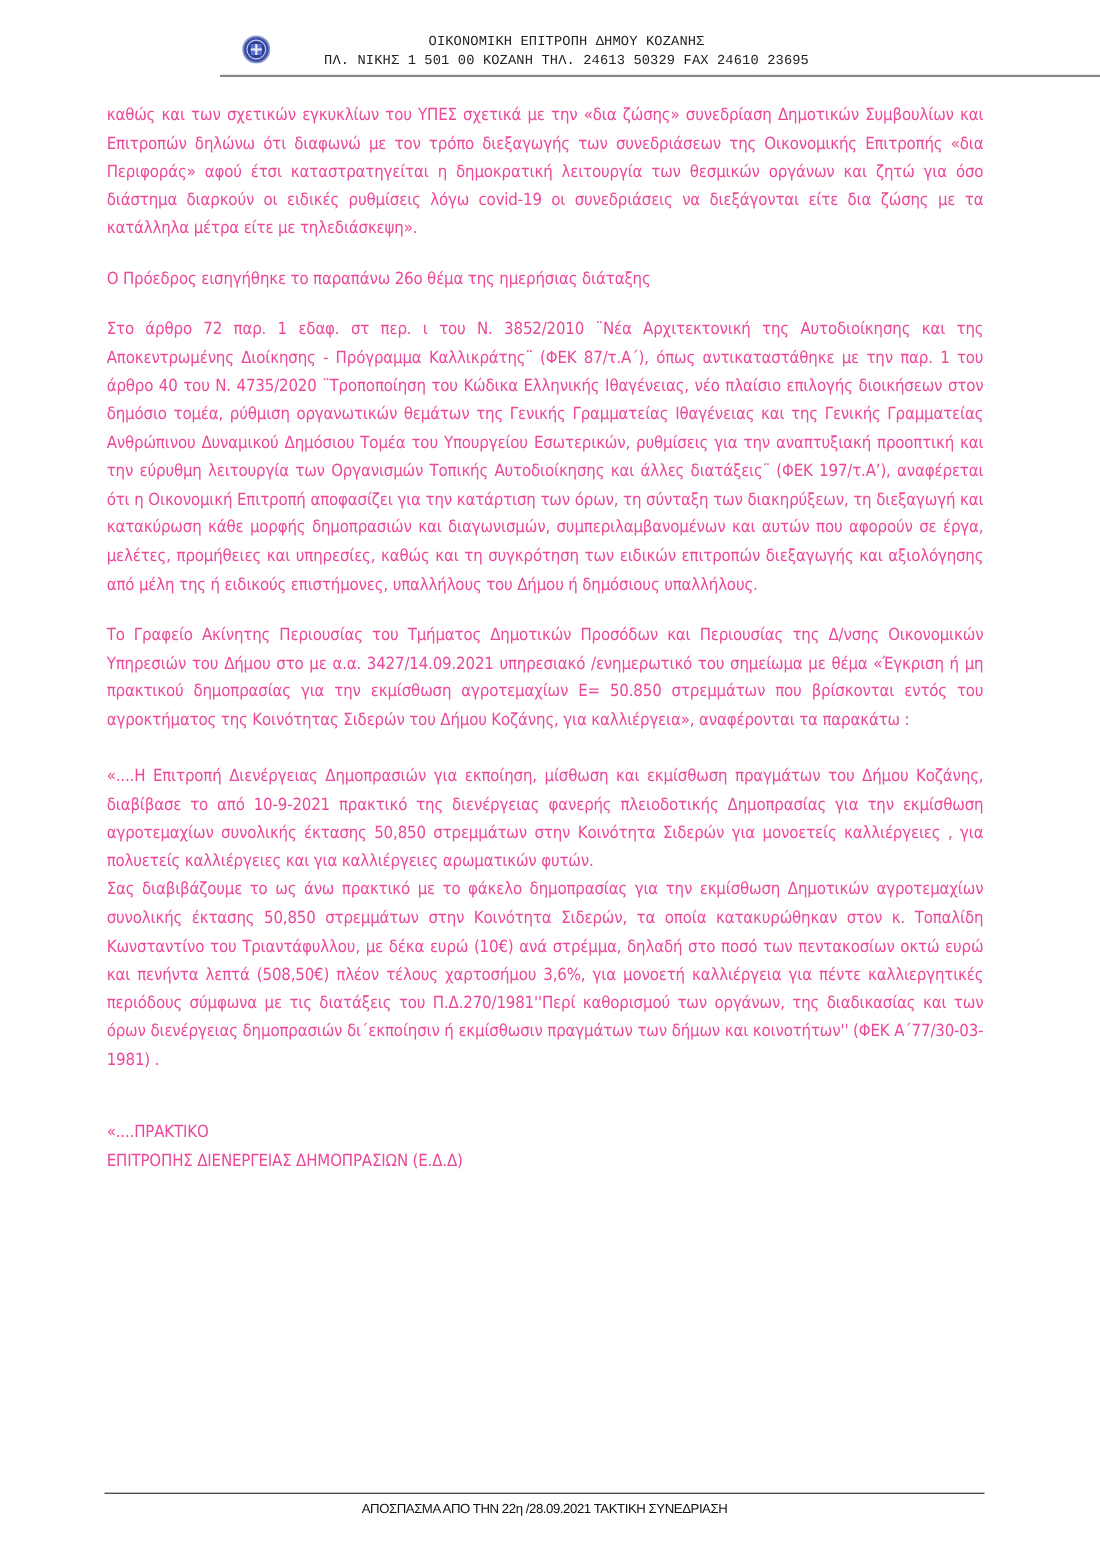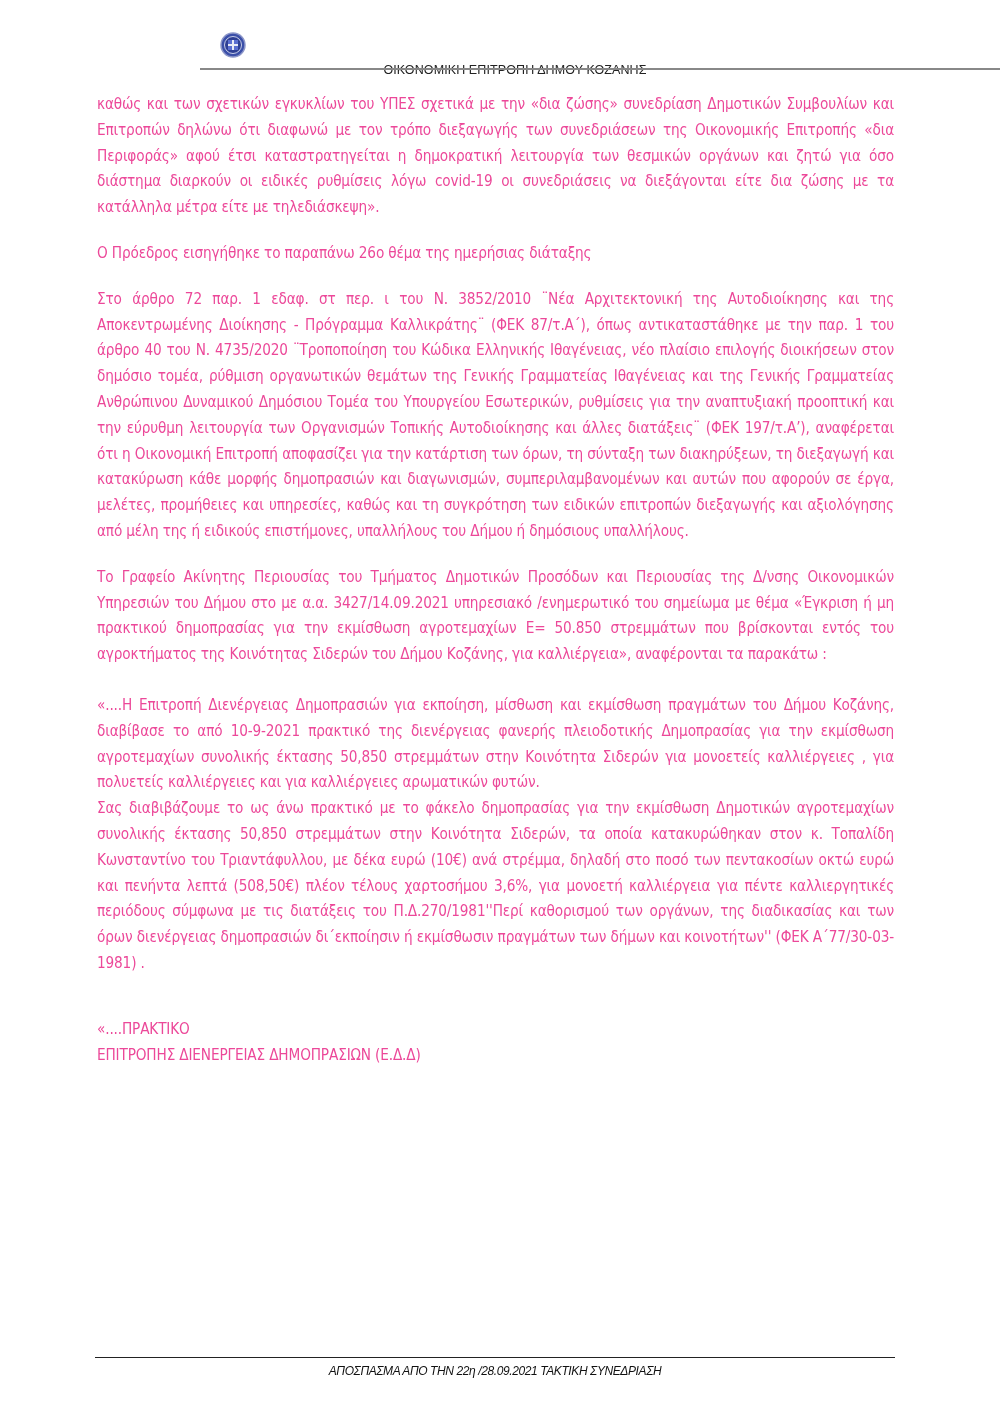--- a/index.html
+++ b/index.html
@@ -1,50 +1,51 @@
 <!DOCTYPE html>
 <html><head>
 <meta charset="utf-8">
 <style>
   html, body { margin: 0; padding: 0; background: #ffffff; }
   body { width: 1000px; height: 1415px; position: relative; overflow: hidden; color: #111; }
   .header { position: absolute; top: 0; left: 0; width: 1000px; height: 70px; }
   .emblem { position: absolute; left: 220px; top: 32px; width: 26px; height: 26px; }
   .header-text { position: absolute; left: 270px; width: 490px; text-align: center;
-    font-family: Liberation Sans, sans-serif; font-size: 12.5px; color: #222; line-height: 17px; letter-spacing: 0.1px; margin-top: 32px; }
+    font-family: Liberation Mono, monospace; font-size: 12.5px; color: #222; line-height: 17px; letter-spacing: 0.1px; }
   .h1 { top: 30px; }
   .h2 { top: 47px; }
   .header-rule { position: absolute; left: 200px; right: 0; top: 68px; height: 2px; background: #888; }
 
   .content { position: absolute; left: 97px; top: 92px; width: 797px;
     font-family: "DejaVu Sans Condensed", "DejaVu Sans", sans-serif; font-size: 15.2px;
     line-height: 25.8px; color: #ec4899; letter-spacing: -0.15px; }
   .content p { margin: 0; text-align: justify; }
   .gap { height: 20px; }
   .gap-lg { height: 25px; }
   .center { text-align: center; }
 
   .footer-rule { position: absolute; left: 95px; width: 800px; top: 1357px; height: 1px; background: #222; }
   .footer { position: absolute; left: 95px; width: 800px; text-align: center;
-    font-family: "Liberation Sans", sans-serif; font-size: 12px; color: #111; letter-spacing: -0.4px; font-style: italic; }
+    font-family: "Liberation Sans", sans-serif; font-size: 12px; color: #111; letter-spacing: -0.4px; }
   .f1 { top: 1364px; }
   .f2 { top: 1381px; margin-top: 40px; }
 </style>
 </head>
 <body>
 
 <div class="header">
   <svg class="emblem" viewBox="0 0 26 26">
     <circle cx="13" cy="13" r="12" fill="#3b4fa8" stroke="#8d97c9" stroke-width="1.5"></circle>
     <circle cx="13" cy="13" r="8.5" fill="#2e3f94" stroke="#c9cfe8" stroke-width="1"></circle>
     <rect x="8" y="8" width="10" height="10" fill="#5b6fd0"></rect>
     <rect x="12" y="8" width="2" height="10" fill="#e8ebf7"></rect>
     <rect x="8" y="12" width="10" height="2" fill="#e8ebf7"></rect>
   </svg>
   <div class="header-text h1">ΟΙΚΟΝΟΜΙΚΗ ΕΠΙΤΡΟΠΗ ΔΗΜΟΥ ΚΟΖΑΝΗΣ</div>
+  <div class="header-text h2">ΠΛ. ΝΙΚΗΣ 1 501 00 ΚΟΖΑΝΗ ΤΗΛ. 24613 50329 FAX 24610 23695</div>
   <div class="header-rule"></div>
 </div>
 
 <div class="content">
   <p>καθώς και των σχετικών εγκυκλίων του ΥΠΕΣ σχετικά με την «δια ζώσης» συνεδρίαση Δημοτικών Συμβουλίων και Επιτροπών δηλώνω ότι διαφωνώ με τον τρόπο διεξαγωγής των συνεδριάσεων της Οικονομικής Επιτροπής «δια Περιφοράς» αφού έτσι καταστρατηγείται η δημοκρατική λειτουργία των θεσμικών οργάνων και ζητώ για όσο διάστημα διαρκούν οι ειδικές ρυθμίσεις λόγω covid-19 οι συνεδριάσεις να διεξάγονται είτε δια ζώσης με τα κατάλληλα μέτρα είτε με τηλεδιάσκεψη».</p>
   <div class="gap"></div>
   <p>Ο Πρόεδρος εισηγήθηκε το παραπάνω 26ο θέμα της ημερήσιας διάταξης</p>
   <div class="gap"></div>
   <p>Στο άρθρο 72 παρ. 1 εδαφ. στ περ. ι του Ν. 3852/2010 ¨Νέα Αρχιτεκτονική της Αυτοδιοίκησης και της Αποκεντρωμένης Διοίκησης - Πρόγραμμα Καλλικράτης¨ (ΦΕΚ 87/τ.Α΄), όπως αντικαταστάθηκε με την παρ. 1 του άρθρο 40 του Ν. 4735/2020 ¨Τροποποίηση του Κώδικα Ελληνικής Ιθαγένειας, νέο πλαίσιο επιλογής διοικήσεων στον δημόσιο τομέα, ρύθμιση οργανωτικών θεμάτων της Γενικής Γραμματείας Ιθαγένειας και της Γενικής Γραμματείας Ανθρώπινου Δυναμικού Δημόσιου Τομέα του Υπουργείου Εσωτερικών, ρυθμίσεις για την αναπτυξιακή προοπτική και την εύρυθμη λειτουργία των Οργανισμών Τοπικής Αυτοδιοίκησης και άλλες διατάξεις¨ (ΦΕΚ 197/τ.Α’), αναφέρεται ότι η Οικονομική Επιτροπή αποφασίζει για την κατάρτιση των όρων, τη σύνταξη των διακηρύξεων, τη διεξαγωγή και κατακύρωση κάθε μορφής δημοπρασιών και διαγωνισμών, συμπεριλαμβανομένων και αυτών που αφορούν σε έργα, μελέτες, προμήθειες και υπηρεσίες, καθώς και τη συγκρότηση των ειδικών επιτροπών διεξαγωγής και αξιολόγησης από μέλη της ή ειδικούς επιστήμονες, υπαλλήλους του Δήμου ή δημόσιους υπαλλήλους.</p>
   <div class="gap"></div>

